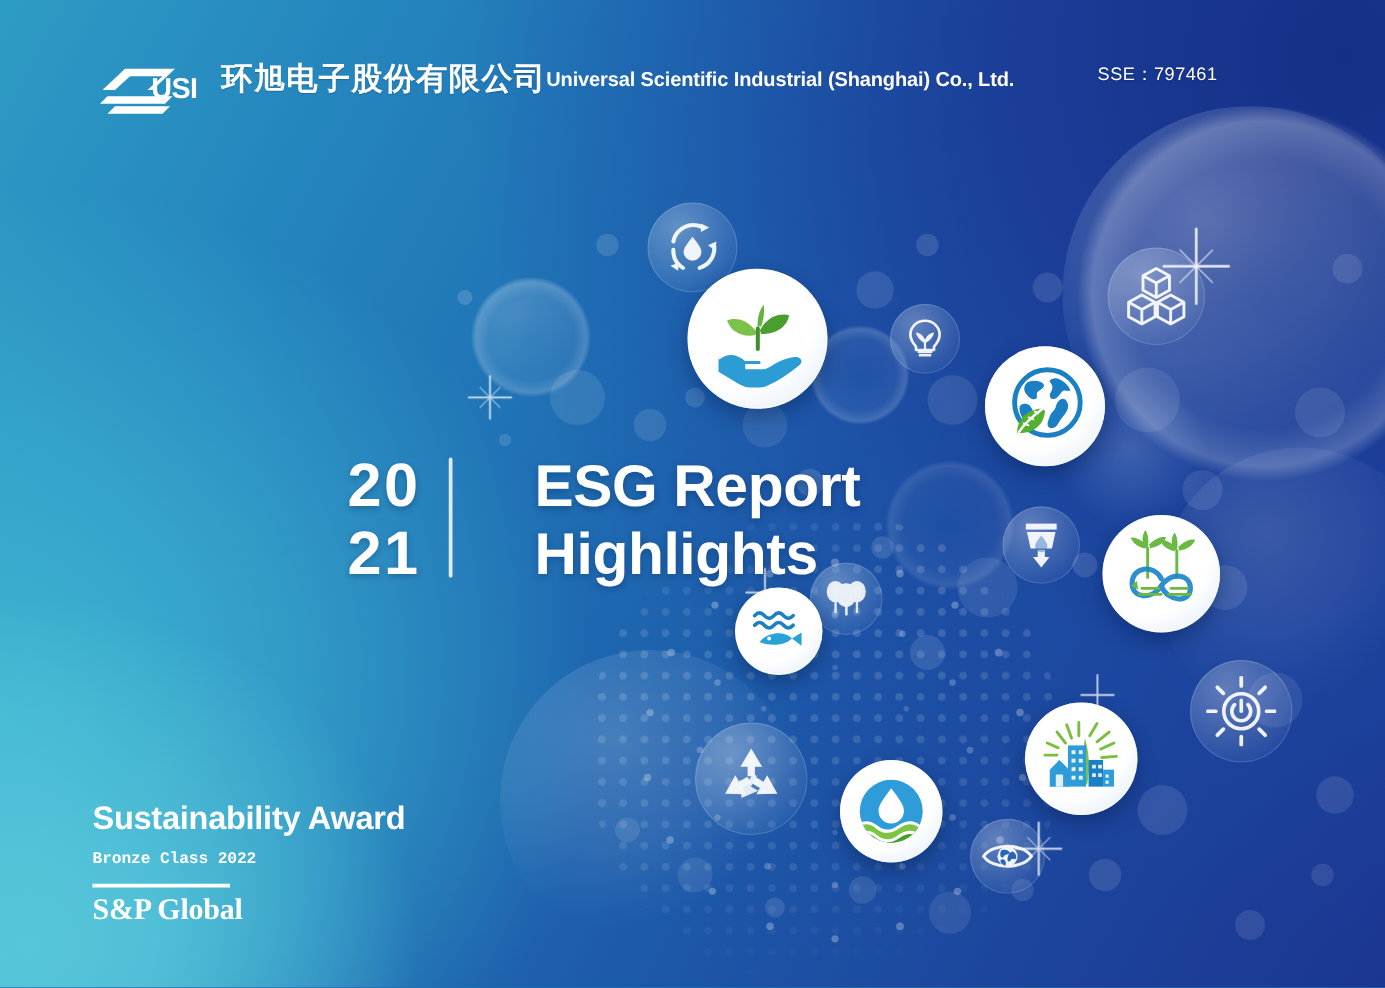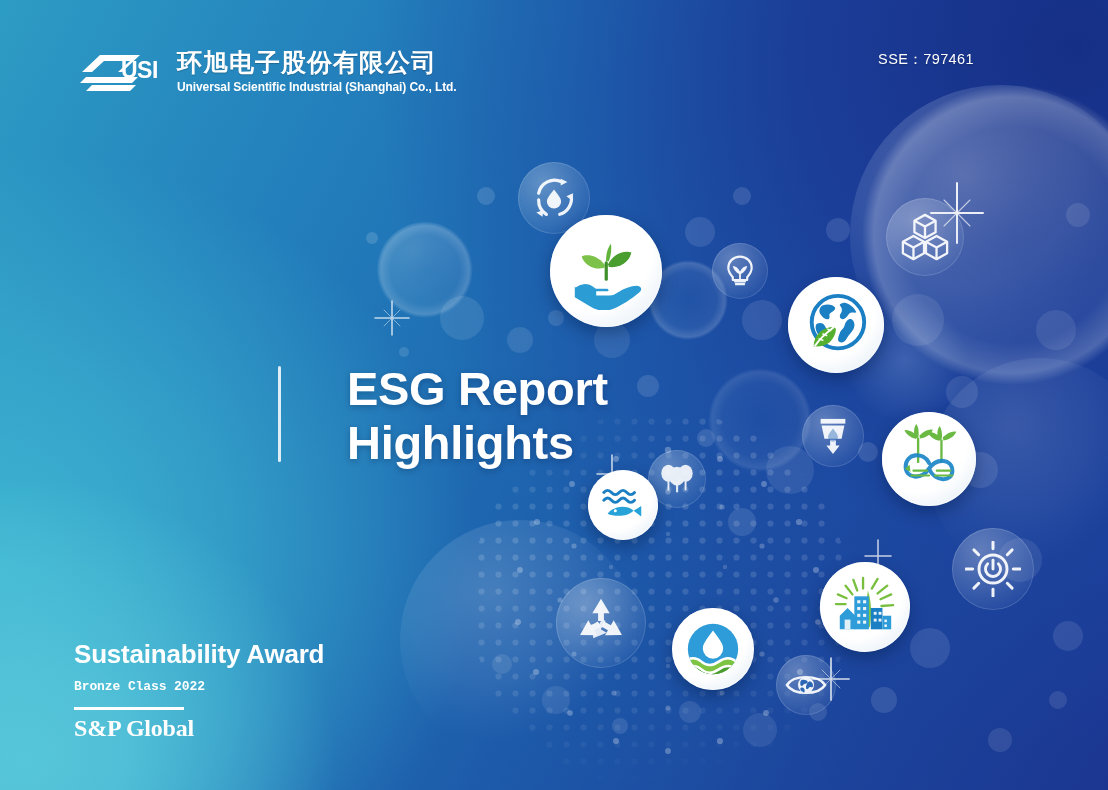--- a/index.html
+++ b/index.html
@@ -15,28 +15,28 @@
       radial-gradient(ellipse 700px 620px at 0% 72%, #3fb6d2 0%, rgba(63,182,210,0.55) 35%, rgba(63,182,210,0) 68%),
       radial-gradient(ellipse 900px 900px at 97% 6%, #162f86 0%, #1b3c97 28%, rgba(28,70,162,0.45) 56%, rgba(30,90,175,0) 78%),
       linear-gradient(118deg, #2d9cc4 0%, #2483bd 22%, #1f6fb4 42%, #1d57a8 62%, #1c439b 82%, #1b3691 100%);
   }
   .layer{position:absolute;inset:0;}
 
   
   #header{position:absolute;top:0;left:0;width:1020px;height:120px;}
   #logo-block{position:absolute;left:80px;top:50px;display:flex;align-items:flex-start;gap:9px;}
   #logo-mark{flex:0 0 auto;margin-top:2px;}
-  #logo-text-col{display:flex;flex-direction:column;}
+  #logo-text-col{display:flex;flex-direction:row;}
   #logo-cn{
     color:#fff;font-weight:700;font-size:25px;letter-spacing:1px;line-height:1.0;
     font-family:"DejaVu Sans", sans-serif;white-space:nowrap;
     text-shadow:0 1px 1px rgba(0,0,0,.22);
   }
   #logo-en{
-    color:#fff;font-size:12px;font-weight:700;line-height:1.1;margin-top:6px;
+    color:#fff;font-size:16px;font-weight:700;line-height:1.1;margin-top:6px;
     letter-spacing:-0.1px;white-space:nowrap;
     font-family:"Liberation Sans", sans-serif;
   }
   #sse-code{
     position:absolute;right:46px;top:50px;color:#ffffff;
     font-size:14.5px;letter-spacing:.4px;font-family:"Liberation Sans", sans-serif;
     text-shadow:0 1px 2px rgba(0,0,0,.25);
   }
 
   
@@ -494,20 +494,24 @@
         <g fill="#2a66b5">
           <path d="M17,10 c3,-1 6,0 7,2 c-1,2 -4,1 -5,3 c-1,2 -3,1 -3,-1 c0,-2 0,-3 1,-4 z"></path>
           <path d="M26,11 c3,1 4,4 3,6 c-2,1 -3,-1 -4,1 c-1,2 -3,2 -3,0 c0,-3 1,-6 4,-7 z"></path>
           <path d="M19,18 c2,1 2,4 1,5 c-2,-1 -4,-2 -4,-4 c0,-1 2,-2 3,-1 z"></path>
         </g>
       </svg>
     </div>
   </div>
 
   <div id="title-block">
+    <div id="year">
+      <div>20</div>
+      <div>21</div>
+    </div>
     <div id="title-rule"></div>
     <div id="title-text">
       <div>ESG Report</div>
       <div>Highlights</div>
     </div>
   </div>
 
   <div id="award">
     <div id="award-title">Sustainability Award</div>
     <div id="award-class">Bronze Class 2022</div>

